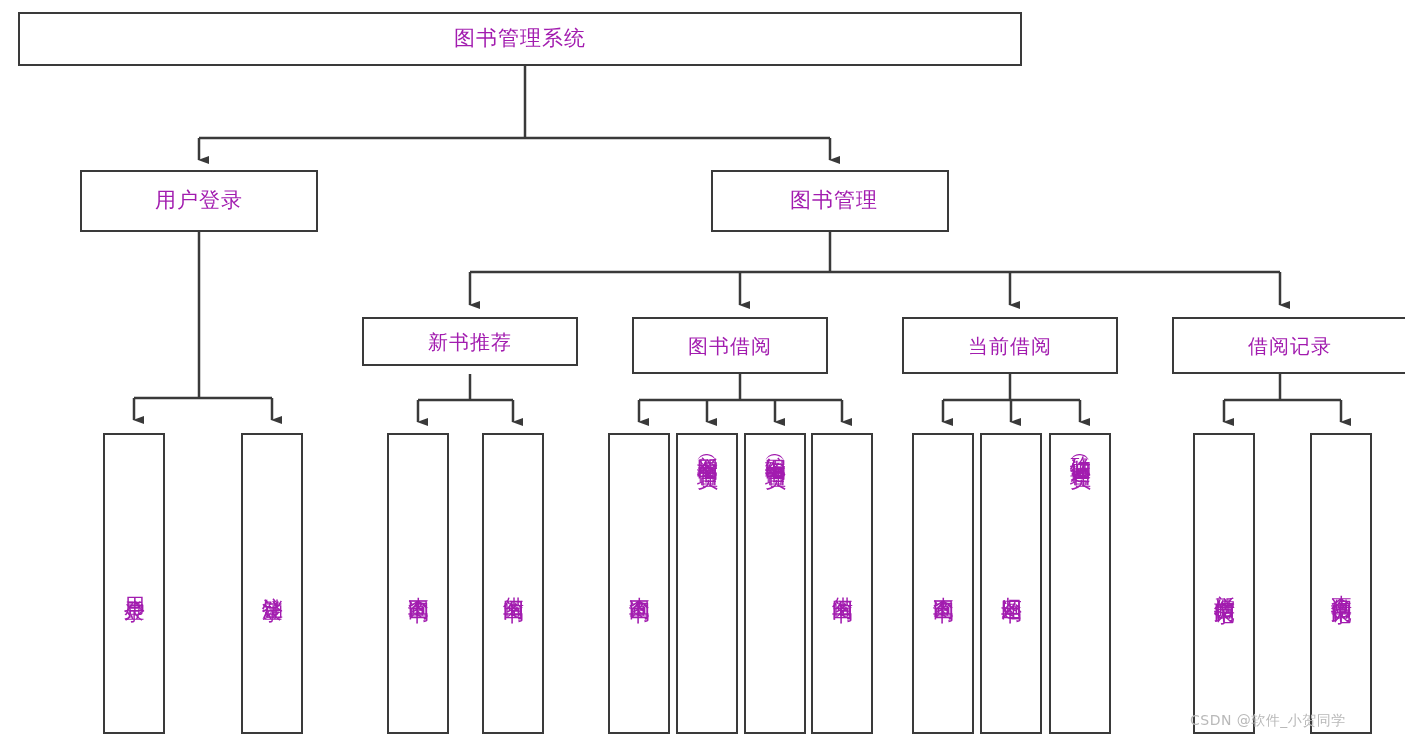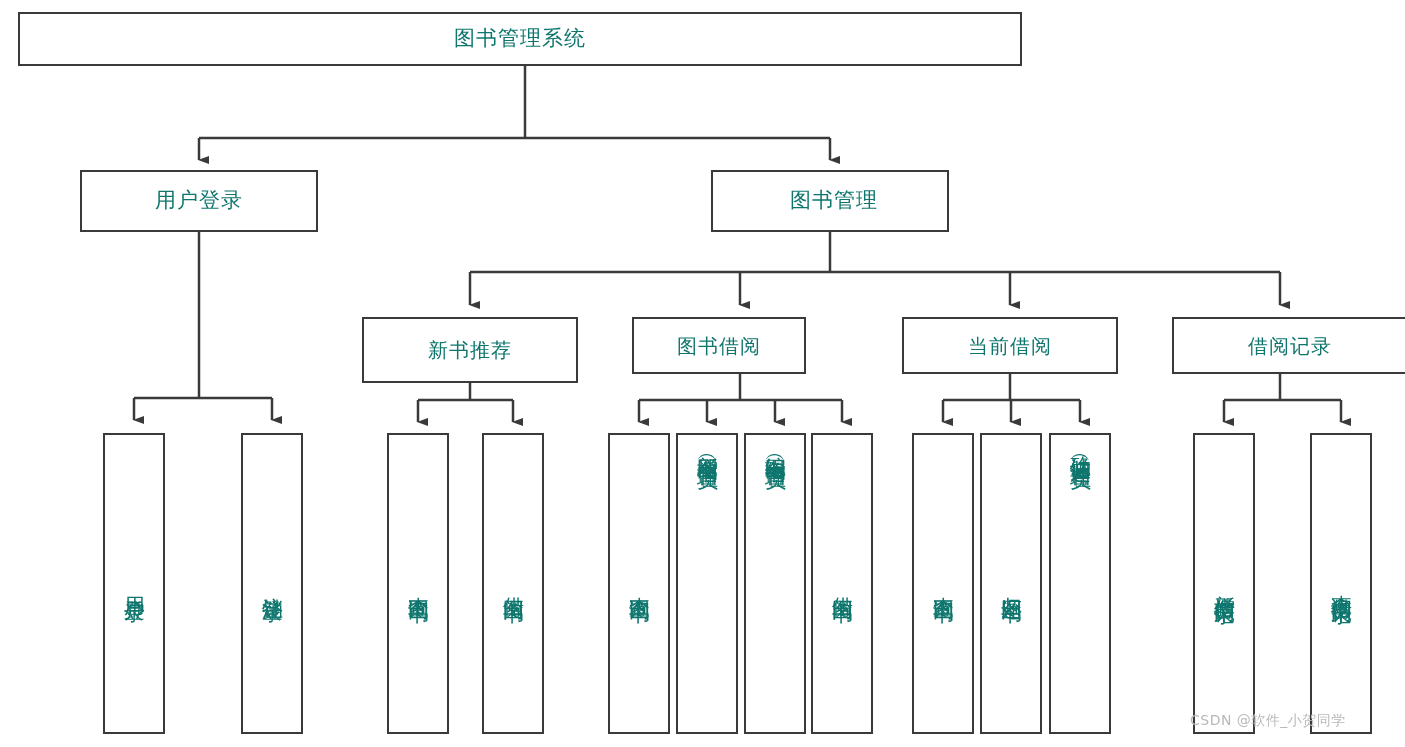--- a/index.html
+++ b/index.html
@@ -33,21 +33,21 @@
     display: flex;
     align-items: center;
     justify-content: center;
     color: #1a1a1a;
   }
   .node-label {
     font-size: 21px;
     line-height: 1.1;
     letter-spacing: 1px;
     white-space: nowrap;
-    color: #0f766e;
+    color: #a21caf;
   }
   .node.root .node-label { font-size: 21px; }
   .node.level1 .node-label { font-size: 21px; }
   .node.level2 .node-label { font-size: 20px; }
 
   .leaf {
     align-items: flex-start;
     justify-content: center;
     padding-top: 4px;
   }
@@ -134,24 +134,24 @@
     <span class="node-label">图书管理系统</span>
   </div>
 
   <div class="node level1" style="left:80px; top:170px; width:238px; height:62px;">
     <span class="node-label">用户登录</span>
   </div>
   <div class="node level1" style="left:711px; top:170px; width:238px; height:62px;padding-left:8px;">
     <span class="node-label">图书管理</span>
   </div>
 
-  <div class="node level2" style="left:362px; top:317px; width:216px; height:66px;">
+  <div class="node level2" style="left:362px; top:317px; width:216px; height:49px;">
     <span class="node-label">新书推荐</span>
   </div>
-  <div class="node level2" style="left:632px; top:317px; width:174px; height:57px;">
+  <div class="node level2" style="left:632px; top:317px; width:196px; height:57px;">
     <span class="node-label">图书借阅</span>
   </div>
   <div class="node level2" style="left:902px; top:317px; width:216px; height:57px;align-items:center;">
     <span class="node-label">当前借阅</span>
   </div>
   <div class="node level2" style="left:1172px; top:317px; width:236px; height:57px;">
     <span class="node-label">借阅记录</span>
   </div>
 
   <div class="node leaf centered" style="left:103px; top:433px; width:62px; height:301px;">

